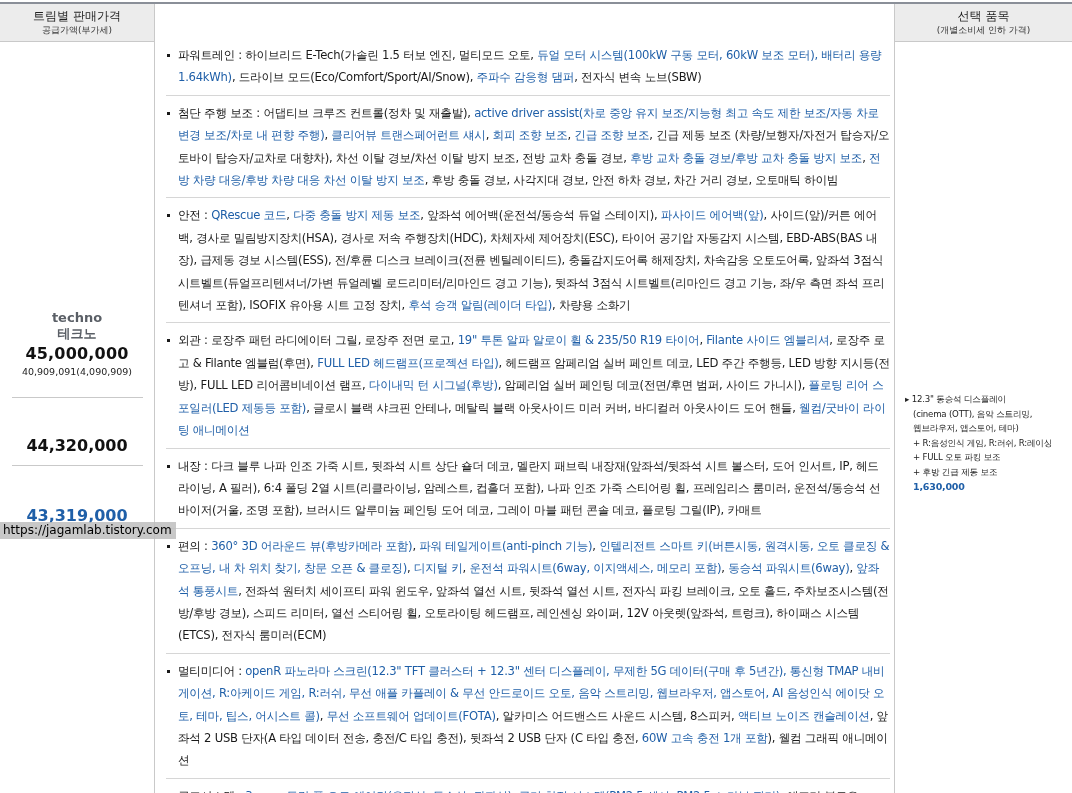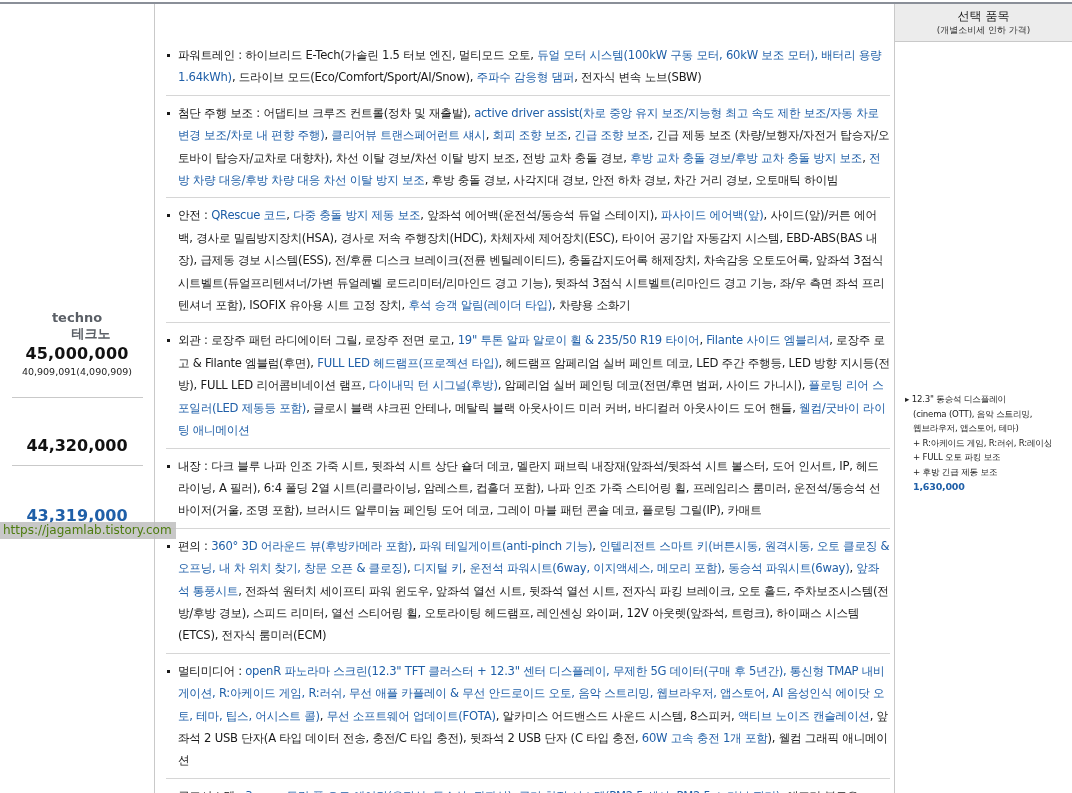--- a/index.html
+++ b/index.html
@@ -12,32 +12,32 @@
   .head .h1 { font-size:12px; color:#222; line-height:15px; }
   .head .h2 { font-size:9px; color:#333; line-height:12px; }
   .col1 { left:0; width:154px; }
   .col2 { left:155px; width:739px; }
   .col3 { left:895px; width:177px; }
   .vline { position:absolute; top:4px; bottom:0; width:1px; background:#c9c9c9; }
 
   
   .price-col { position:absolute; left:0; top:42px; width:154px; bottom:0; }
   .trim-en { position:absolute; top:310px; left:0; width:154px; text-align:center; font-size:13px; font-weight:bold; color:#5a5f66; }
-  .trim-ko { position:absolute; top:325px; left:0; width:154px; text-align:center; font-size:13px; font-weight:bold; color:#5a5f66;margin-left:14px; }
+  .trim-ko { position:absolute; top:325px; left:0; width:154px; text-align:center; font-size:13px; font-weight:bold; color:#5a5f66; }
   .price-main { position:absolute; top:344px; left:0; width:154px; text-align:center; font-size:16px; font-weight:bold; color:#111; letter-spacing:0.2px; }
   .price-sub { position:absolute; top:366px; left:0; width:154px; text-align:center; font-size:9.5px; color:#222; }
   .sep { position:absolute; left:12px; width:131px; height:1px; background:#c9c9c9; }
   .tax-row { position:absolute; top:404px; left:24px; width:120px; height:32px; }
   .arrow { position:absolute; left:5px; top:6px; width:18px; height:16px; }
   .tax-label { position:absolute; left:30px; top:0; font-size:9.5px; line-height:15px; color:#222; text-align:center; }
   .price-tax { position:absolute; top:436px; left:0; width:154px; text-align:center; font-size:16px; font-weight:bold; color:#111; }
   .eco-label { position:absolute; top:474px; left:0; width:154px; text-align:center; font-size:9.5px; line-height:15px; color:#1f5fa8; }
   .price-eco { position:absolute; top:506px; left:0; width:154px; text-align:center; font-size:16px; font-weight:bold; color:#1f5fa8; }
   .watermark { position:absolute; top:522px; left:0; width:176px; height:17px; background:rgba(190,190,190,0.85);
-               color:#4d7c0f; font-size:12px; line-height:17px; padding-left:3px; box-sizing:border-box; font-family:"DejaVu Sans", sans-serif; }
+               color:#000000; font-size:12px; line-height:17px; padding-left:3px; box-sizing:border-box; font-family:"DejaVu Sans", sans-serif; }
 
   
   .content { position:absolute; left:166px; top:44px; width:724px; }
   .item { position:relative; padding-left:12px; margin-bottom:6px; font-size:11.6px; line-height:22.4px; letter-spacing:-0.25px; color:#1a1a1a; }
   .item::before { content:""; position:absolute; left:1px; top:10px; width:3px; height:3px; background:#1a1a1a; }
   .item .cat { font-weight:normal; color:#111; }
   .item .blue { color:#1f5fa8; }
   .item-sep { height:1px; background:#d6d6d6; margin:0 0 6px 0; }
 
   
@@ -45,20 +45,24 @@
   .opt .line { white-space:nowrap; }
   .opt .ind { padding-left:8px; }
   .opt .price { padding-left:8px; color:#1f5fa8; font-weight:bold; font-size:9.5px; }
 </style>
 </head>
 <body>
 
 <div class="table">
   <div class="topline"></div>
 
+  <div class="head col1">
+    <div class="h1">트림별 판매가격</div>
+    <div class="h2">공급가액(부가세)</div>
+  </div>
   <div class="head col3">
     <div class="h1">선택 품목</div>
     <div class="h2">(개별소비세 인하 가격)</div>
   </div>
 
   <div class="vline" style="left:154px"></div>
   <div class="vline" style="left:894px"></div>
 
   <div class="price-col"></div>
   <div class="trim-en">techno</div>
@@ -85,20 +89,20 @@
       <div class="item-sep"></div>
       <div class="item"><span class="cat">멀티미디어</span><span> : </span><span class="blue">openR 파노라마 스크린(12.3" TFT 클러스터 + 12.3" 센터 디스플레이, 무제한 5G 데이터(구매 후 5년간), 통신형 TMAP 내비게이션, R:아케이드 게임, R:러쉬, 무선 애플 카플레이 &amp; 무선 안드로이드 오토, 음악 스트리밍, 웹브라우저, 앱스토어, AI 음성인식 에이닷 오토, 테마, 팁스, 어시스트 콜)</span><span>, </span><span class="blue">무선 소프트웨어 업데이트(FOTA)</span><span>, 알카미스 어드밴스드 사운드 시스템, 8스피커, </span><span class="blue">액티브 노이즈 캔슬레이션</span><span>, 앞좌석 2 USB 단자(A 타입 데이터 전송, 충전/C 타입 충전), 뒷좌석 2 USB 단자 (C 타입 충전, </span><span class="blue">60W 고속 충전 1개 포함</span><span>), 웰컴 그래픽 애니메이션</span></div>
       <div class="item-sep"></div>
       <div class="item"><span class="cat">공조시스템</span><span> : </span><span class="blue">3-zone 독립 풀 오토 에어컨(운전석, 동승석, 뒷좌석)</span><span>, </span><span class="blue">공기 청정 시스템(PM2.5 센서, PM2.5 + 카본 필터)</span><span>, 애프터 블로우</span></div>
     </div>
 
   <div class="opt" id="options">
       <div class="line">▸ 12.3" 동승석 디스플레이</div>
       <div class="line ind">(cinema (OTT), 음악 스트리밍,</div>
       <div class="line ind">웹브라우저, 앱스토어, 테마)</div>
-      <div class="line ind">+ R:아케이드 게임, R:러쉬, R:레이싱</div>
+      <div class="line ind">+ R:음성인식 게임, R:러쉬, R:레이싱</div>
       <div class="line ind">+ FULL 오토 파킹 보조</div>
       <div class="line ind">+ 후방 긴급 제동 보조</div>
       <div class="price">1,630,000</div>
     </div>
 
   <div class="watermark">https://jagamlab.tistory.com</div>
 </div>
 
 </body></html>

